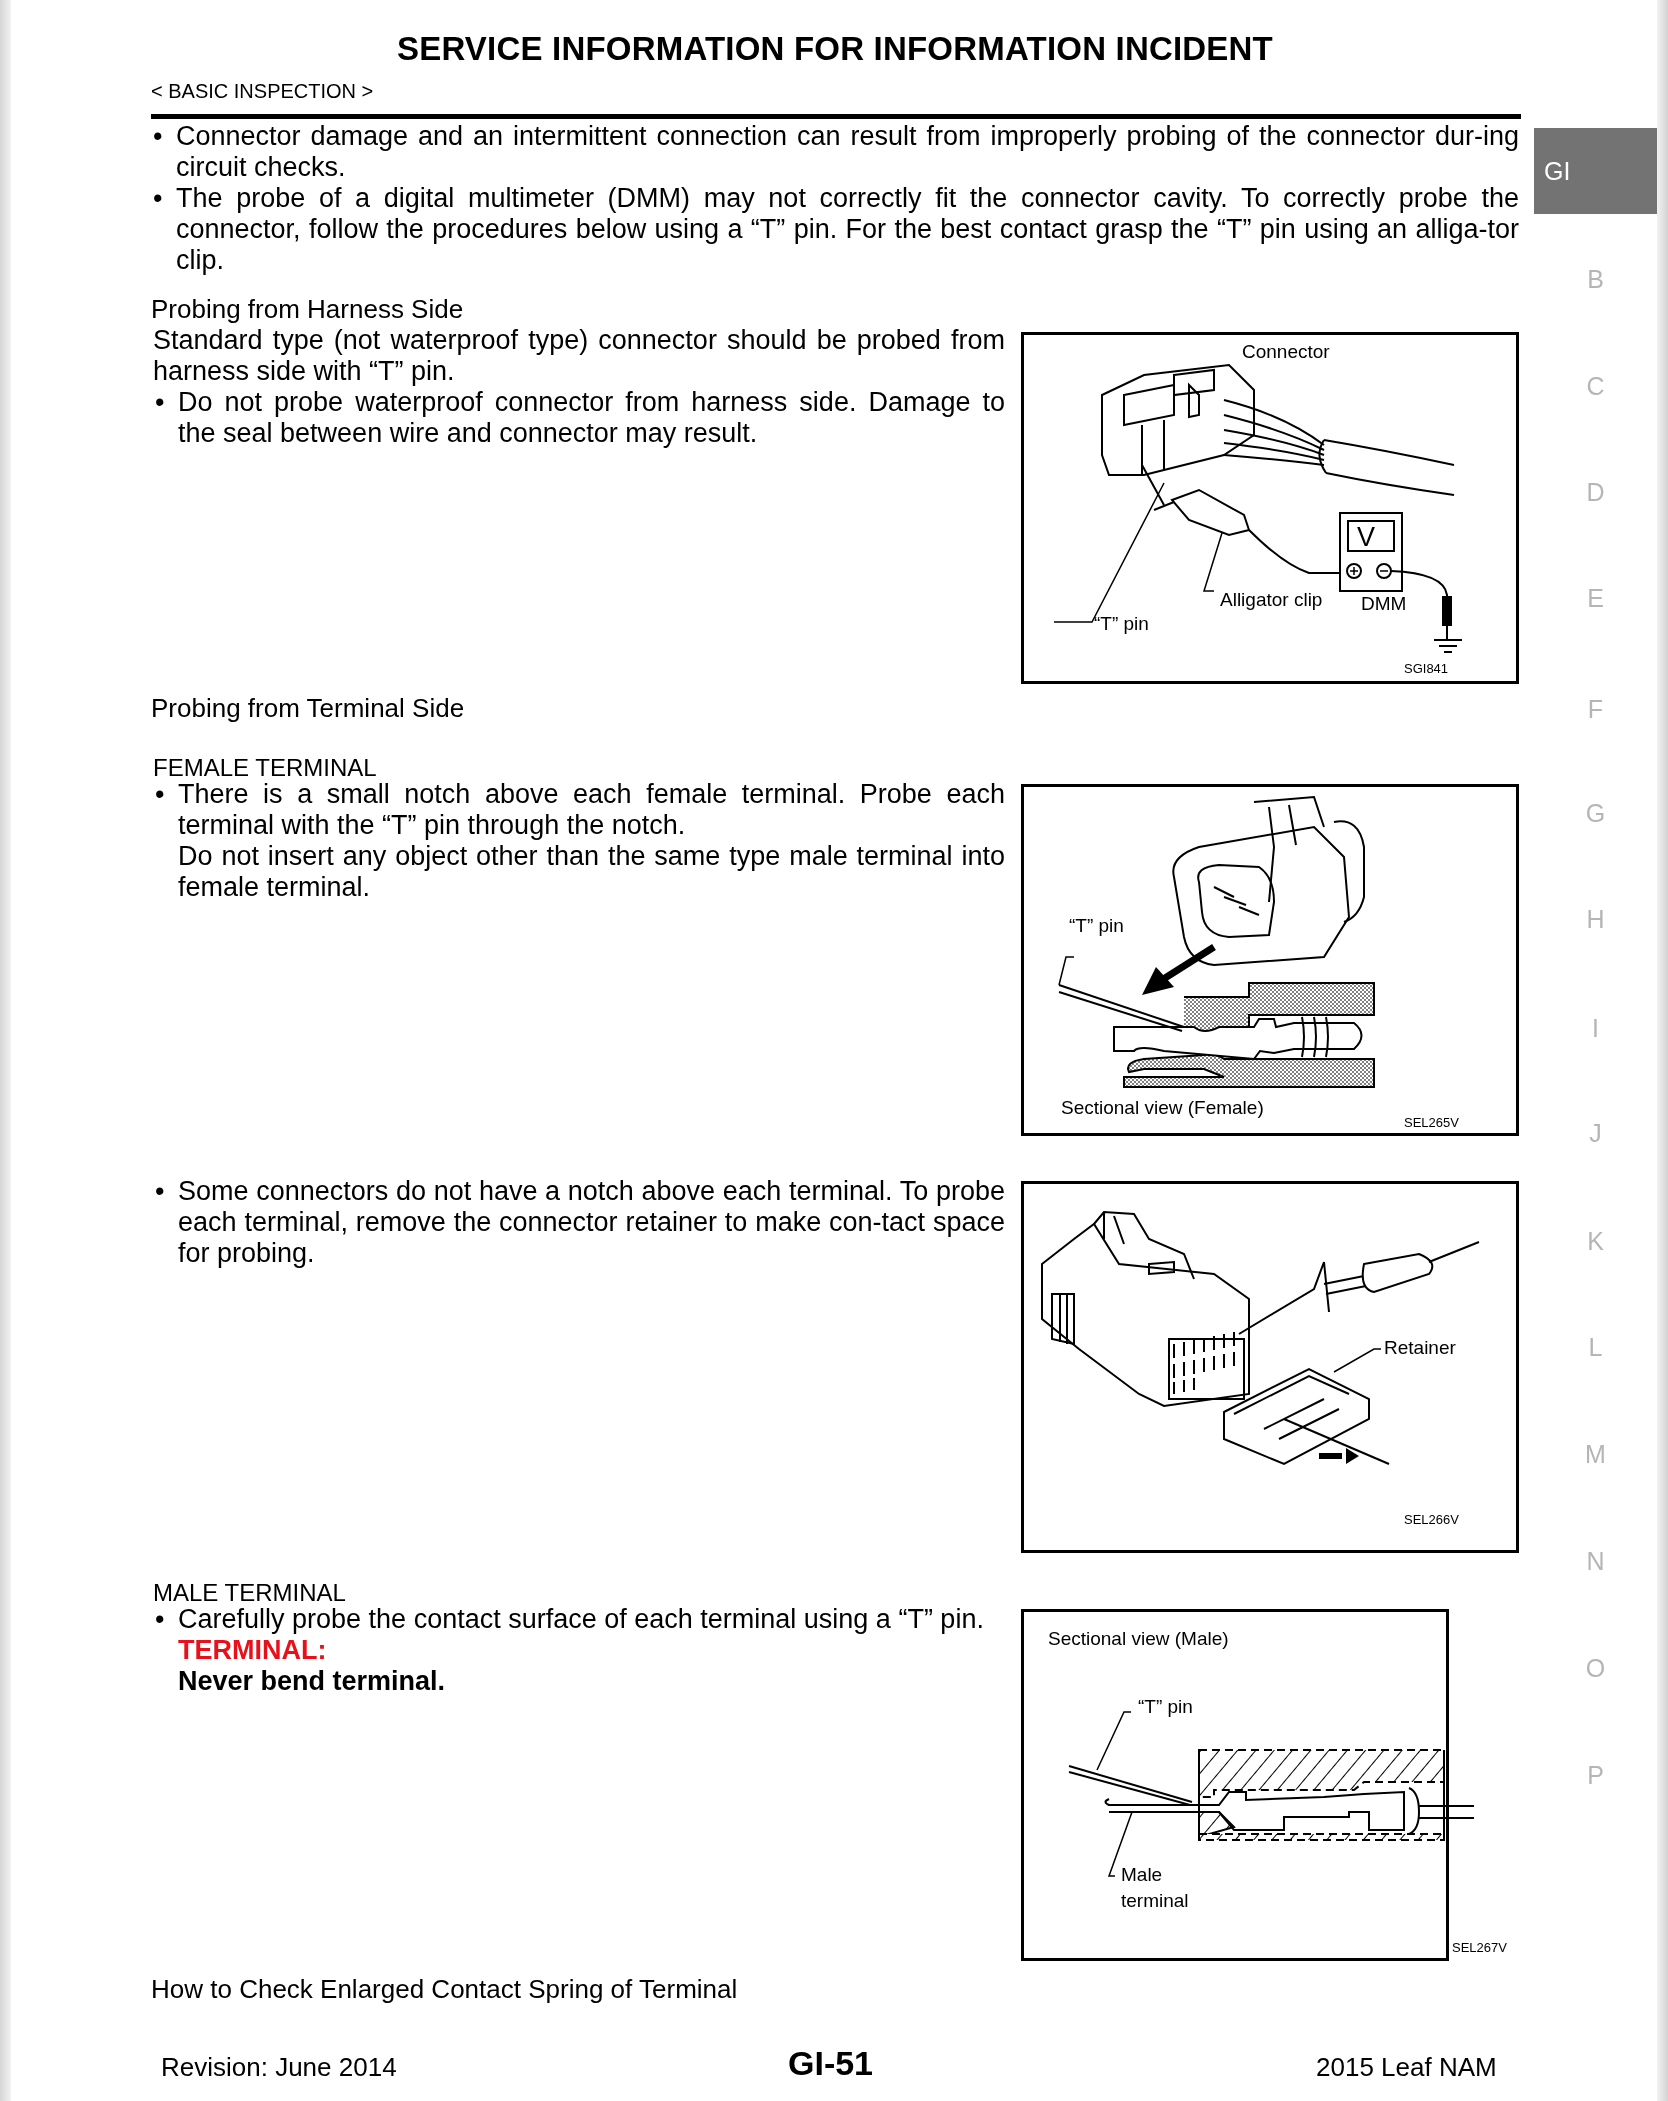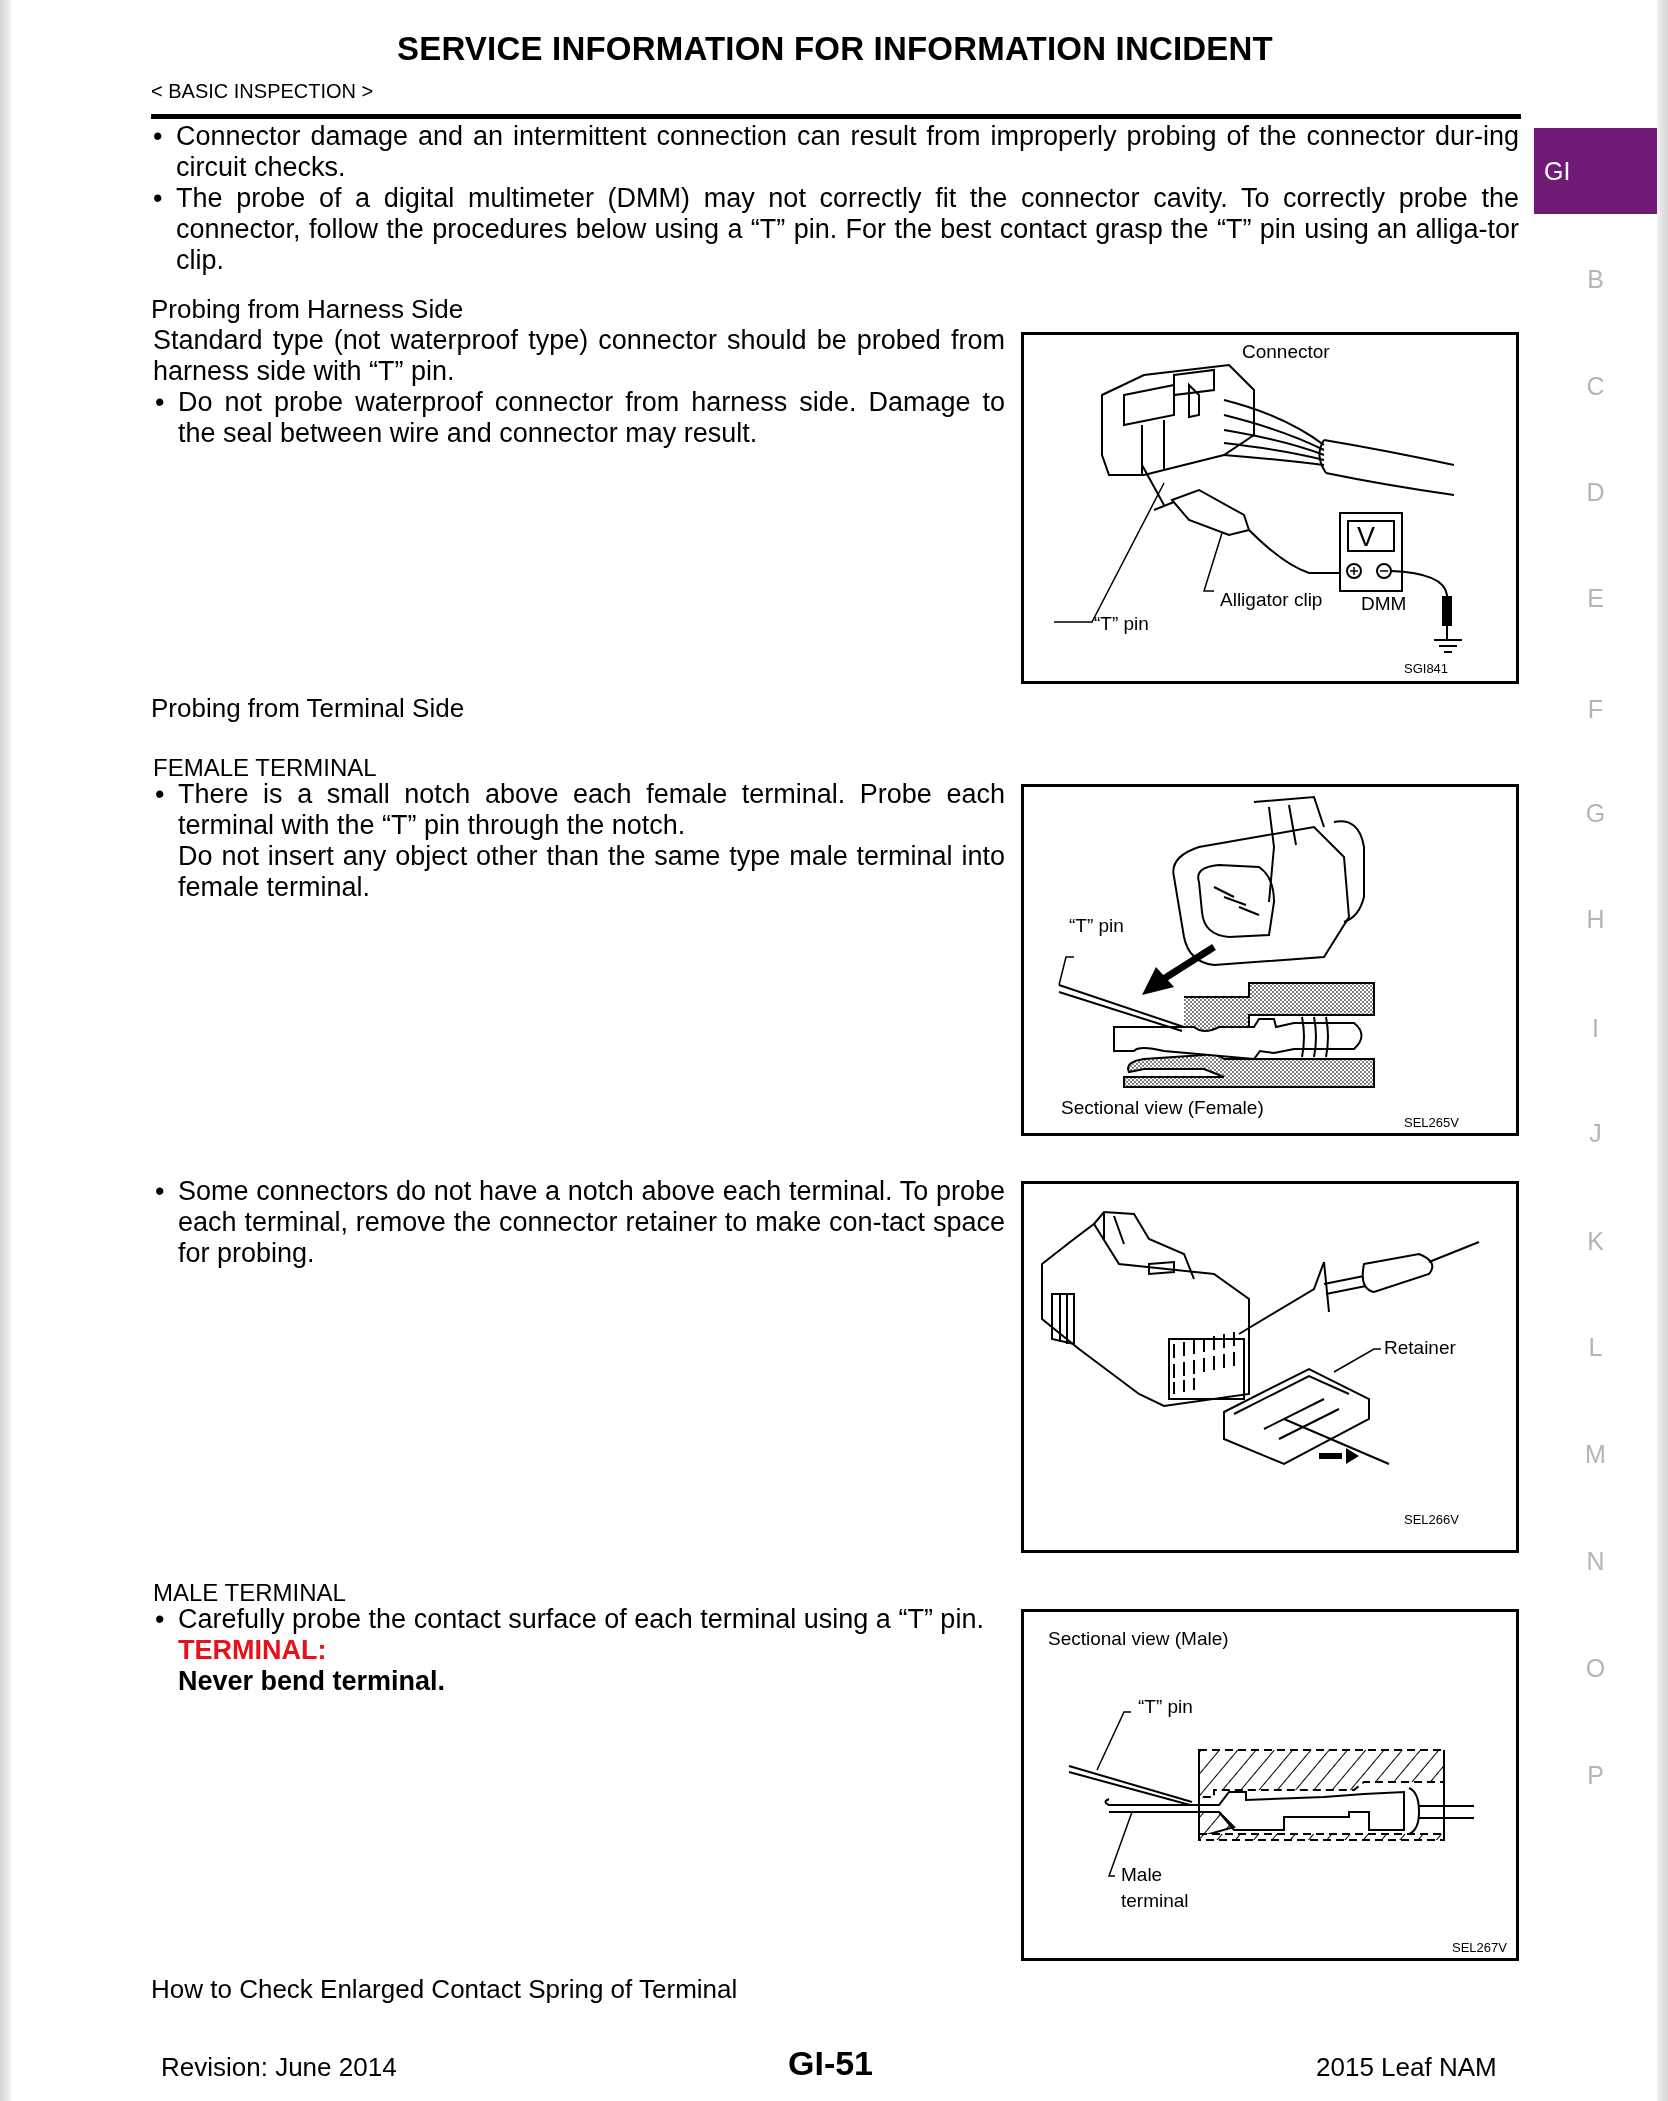--- a/index.html
+++ b/index.html
@@ -34,21 +34,21 @@
   .subheading { position: absolute; font-size: 24px; }
   .caution { color: #e8101a; font-weight: bold; }
   .bold { font-weight: bold; }
 
   .tab-index { position: absolute; left: 1534px; width: 123px; }
   .tab-item {
     position: absolute; left: 0; width: 123px; height: 86px;
     font-size: 25px; color: #b5b5b5; text-align: center; line-height: 86px;
   }
   .tab-item.active {
-    background: #701a75; color: #fff; text-align: left; padding-left: 10px; box-sizing: border-box;
+    background: #737373; color: #fff; text-align: left; padding-left: 10px; box-sizing: border-box;
     line-height: 86px;
   }
 
   .figure {
     position: absolute; border: 3px solid #000; background: #fff; box-sizing: border-box;
   }
   .figure svg { position: absolute; left: 0; top: 0; }
   .fig-label { position: absolute; font-size: 19px; white-space: nowrap; }
   .fig-code { position: absolute; font-size: 13px; }
 
@@ -213,21 +213,21 @@
   <div class="fig-code" style="left:380px; top:328px;">SEL266V</div>
 </div>
 
 <div class="subheading" style="left:153px; top:1579px;">MALE TERMINAL</div>
 <div class="text justify" style="left:153px; top:1604px; width:852px;">
   <div class="bullet">Carefully probe the contact surface of each terminal using a “T” pin.</div>
   <div style="padding-left:25px;" class="caution">TERMINAL:</div>
   <div style="padding-left:25px;" class="bold">Never bend terminal.</div>
 </div>
 
-<div class="figure" style="left:1021px; top:1609px; width:498px; height:352px;">
+<div class="figure" style="left:1021px; top:1609px; width:428px; height:352px;">
   <svg width="492" height="346" viewBox="0 0 492 346">
     <defs>
       <pattern id="hatch" width="14" height="14" patternUnits="userSpaceOnUse" patternTransform="rotate(40)">
         <rect width="14" height="14" fill="#fff"></rect>
         <line x1="0" y1="0" x2="0" y2="14" stroke="#000" stroke-width="2"></line>
       </pattern>
     </defs>
     <g fill="none" stroke="#000" stroke-width="2">
 
       <path d="M175 138 L420 138 L420 170 L340 170 L330 178 L190 178 L190 185 L175 185 Z" fill="url(#hatch)" stroke-dasharray="8 5"></path>

